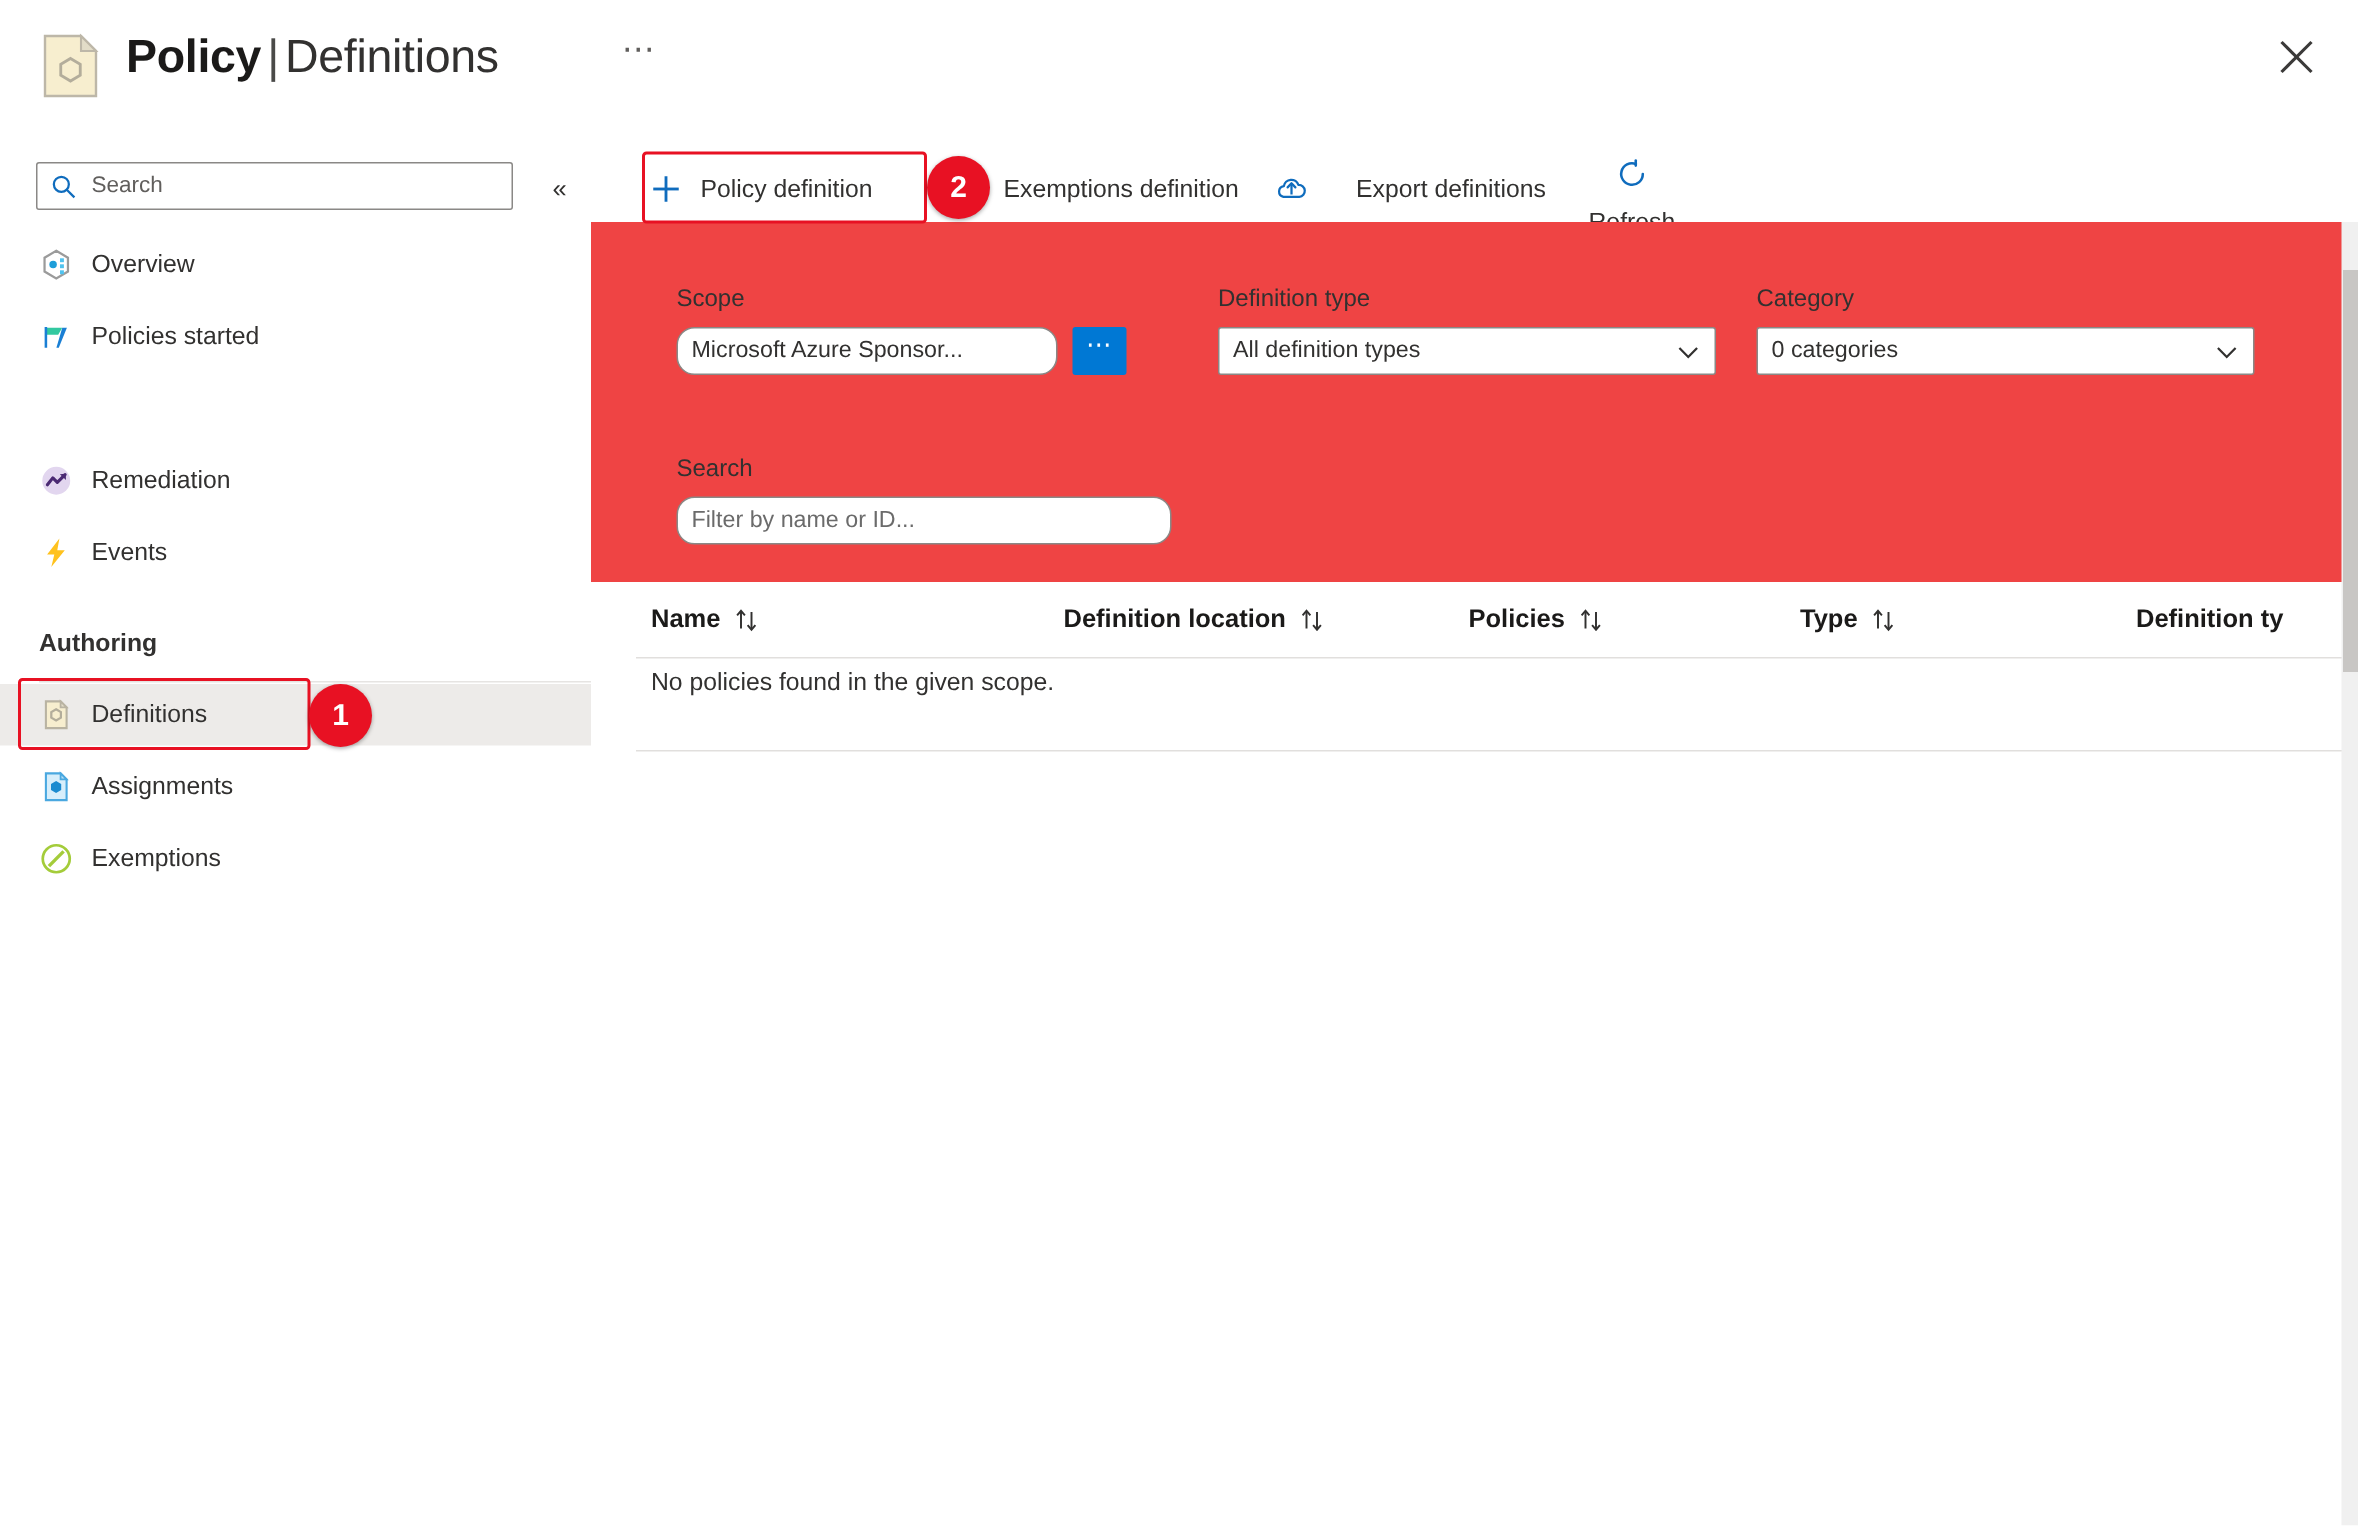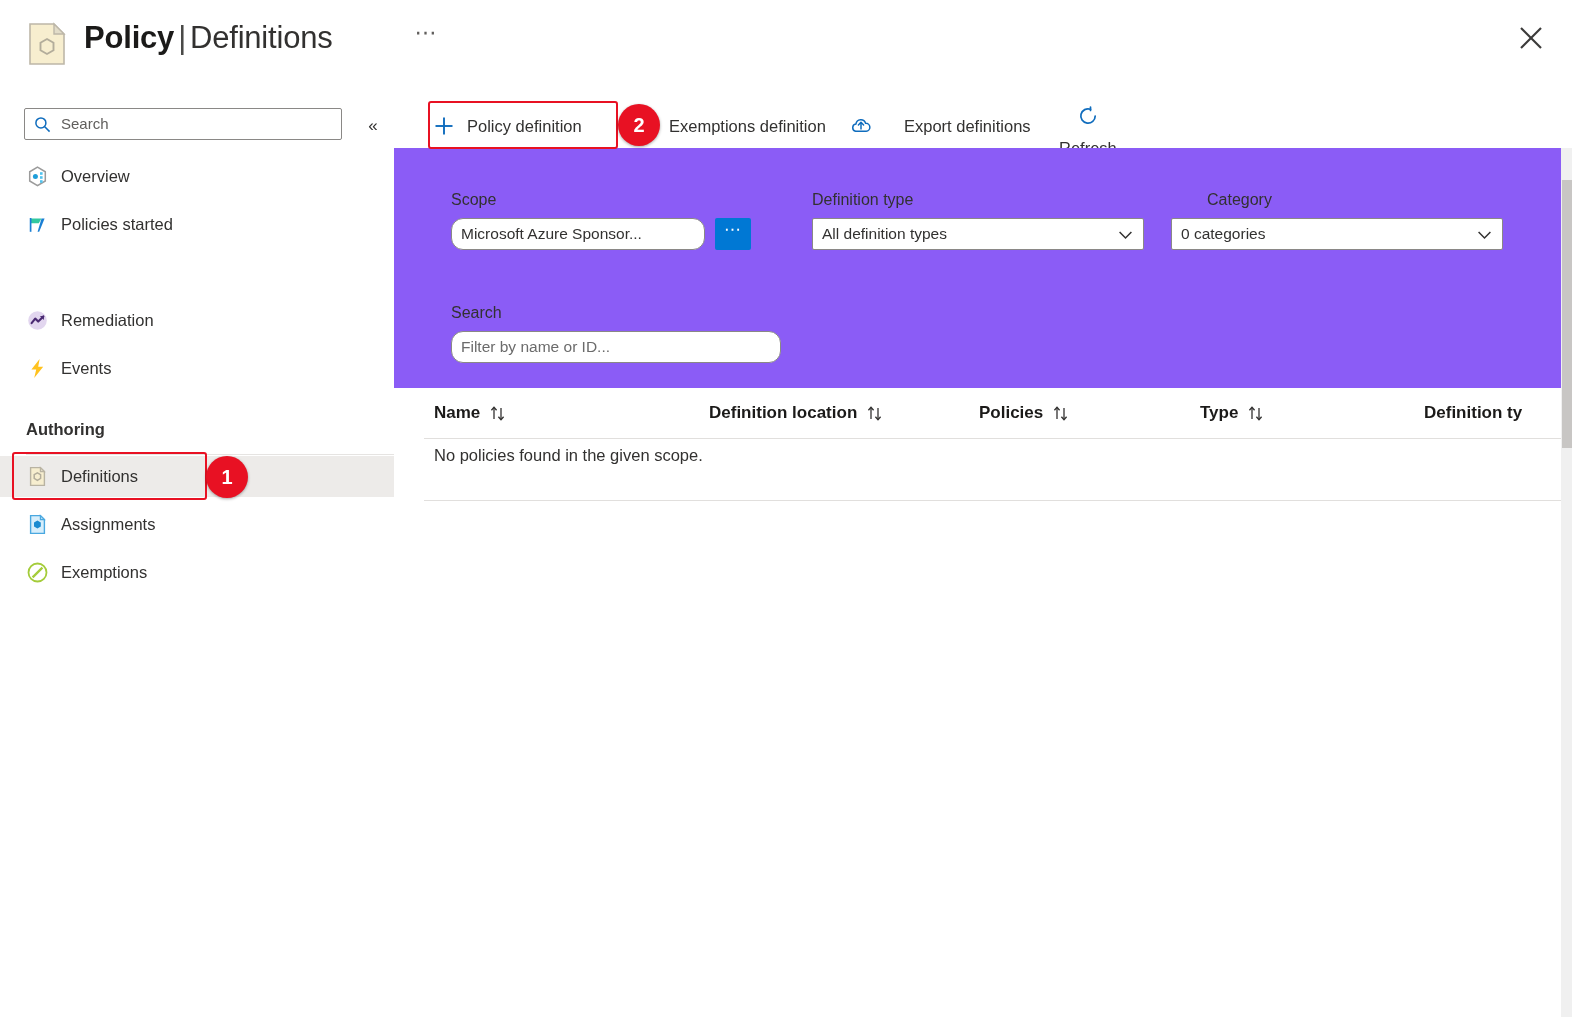--- a/index.html
+++ b/index.html
@@ -74,21 +74,21 @@
   .toolbar { position:absolute; left:0; top:0; width:1178px; height:44px; }
   .tb-btn {
     position:absolute; top:0; height:44px; display:flex; align-items:center;
     gap:11px; cursor:pointer; white-space:nowrap;
   }
   .tb-btn .tb-label { font-size:16.5px; color:#323130; }
   .tb-ico { width:24px; height:24px; display:block; }
 
   
   .filter-panel {
-    position:absolute; left:0; top:44px; width:1178px; height:240px; background:#8b5cf6;
+    position:absolute; left:0; top:44px; width:1178px; height:240px; background:#ef4444;
   }
   .f-label {
     position:absolute; font-size:16px; color:#323130; white-space:nowrap;
   }
   .f-input {
     position:absolute; height:32px; border:1px solid #8a8886; background:#fff;
     border-radius:12px; font-size:15.5px; color:#323130;
     display:flex; align-items:center; padding:0 9px; white-space:nowrap; overflow:hidden;
   }
   .f-input.placeholder { color:#6b6b6b; }
@@ -320,21 +320,21 @@
       <div class="f-label" style="left:418px; top:43px;">Definition type</div>
       <div class="f-select" style="left:418px; top:70px; width:332px;">
         <span>All definition types</span>
         <span class="chev">
           <svg width="15" height="14" viewBox="0 0 15 14">
             <polyline points="1.6,4 7.5,10 13.4,4" fill="none" stroke="#323130" stroke-width="1.5"></polyline>
           </svg>
         </span>
       </div>
 
-      <div class="f-label" style="left:777px; top:43px;margin-left:36px;">Category</div>
+      <div class="f-label" style="left:777px; top:43px;">Category</div>
       <div class="f-select" style="left:777px; top:70px; width:332px;">
         <span>0 categories</span>
         <span class="chev">
           <svg width="15" height="14" viewBox="0 0 15 14">
             <polyline points="1.6,4 7.5,10 13.4,4" fill="none" stroke="#323130" stroke-width="1.5"></polyline>
           </svg>
         </span>
       </div>
 
       <div class="f-label" style="left:57px; top:156px;">Search</div>

